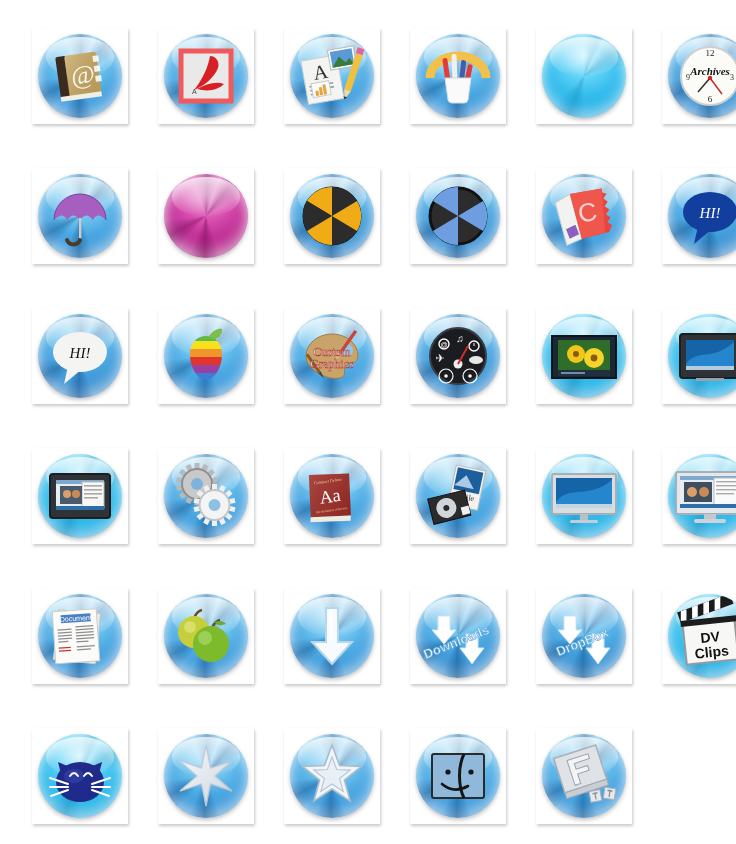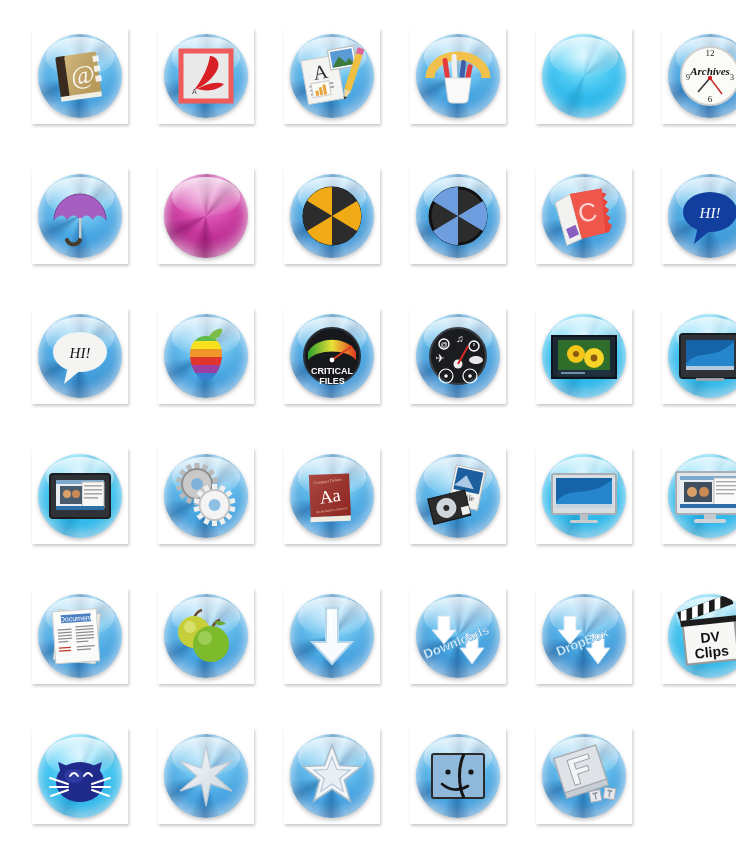--- a/index.html
+++ b/index.html
@@ -304,36 +304,35 @@
     <rect x="20" y="43" width="48" height="8" fill="#e0352c"></rect>
     <rect x="20" y="51" width="48" height="8" fill="#9b3fa0"></rect>
     <rect x="20" y="59" width="48" height="10" fill="#3a7fd5"></rect>
   </g>
   <path d="M45 22 c4 -6 10 -8 13 -7 c1 5 -4 10 -10 10 Z" fill="#7bbf4a"></path>
           </svg>
         </div>
       </div>
     </div>
     <div class="tile">
-      <div class="disc ring" title="Critical Files">
-        <div class="art">
-          <svg viewBox="0 0 84 84" xmlns="http://www.w3.org/2000/svg">
-  <circle cx="42" cy="42" r="28" fill="#17181c" stroke="#2b2f36" stroke-width="2"></circle>
-  <path d="M18 38 a26 20 0 0 1 48 0 l0 8 a26 14 0 0 0 -48 0 Z" fill="url(#gg)"></path>
-  <defs>
-              <linearGradient id="gg" x1="0" y1="0" x2="1" y2="0">
-    <stop offset="0" stop-color="#2aa02a"></stop>
-                <stop offset=".5" stop-color="#e9e138"></stop>
-                <stop offset="1" stop-color="#e03a20"></stop>
-  </linearGradient>
-            </defs>
-  <line x1="42" y1="46" x2="62" y2="32" stroke="#e03a20" stroke-width="2"></line>
-  <circle cx="42" cy="46" r="2.4" fill="#fff"></circle>
-  <text x="42" y="60" font-family="'Liberation Sans',sans-serif" font-size="9" font-weight="bold" fill="#fff" text-anchor="middle">CRITICAL</text>
-  <text x="42" y="70" font-family="'Liberation Sans',sans-serif" font-size="9" font-weight="bold" fill="#fff" text-anchor="middle">FILES</text>
+      <div class="disc" title="Custom Graphics">
+        <div class="art">
+          <svg viewBox="0 0 84 84" xmlns="http://www.w3.org/2000/svg">
+  <path d="M16 42 a26 22 0 1 1 52 0 c0 8 -8 6 -12 10 c-4 4 2 10 -6 12 c-12 3 -34 -8 -34 -22 Z" fill="#c9a46a" stroke="#9d7a46"></path>
+  <circle cx="57" cy="36" r="6" fill="#89caf0"></circle>
+  <g transform="rotate(35 50 40)">
+              <rect x="48" y="12" width="3.4" height="28" fill="#c9463c"></rect>
+  <polygon points="48,40 51.4,40 49.7,48" fill="#d8c49a"></polygon>
+            </g>
+  <g transform="rotate(-35 30 58)">
+              <rect x="28" y="36" width="3" height="22" fill="#8a5a2a"></rect>
+  <polygon points="28,58 31,58 29.5,66" fill="#444"></polygon>
+            </g>
+  <text x="42" y="42" font-family="'Liberation Serif',serif" font-size="12" fill="#fdfdfd" stroke="#b03030" stroke-width=".5" text-anchor="middle">Custom</text>
+  <text x="42" y="54" font-family="'Liberation Serif',serif" font-size="12" fill="#fdfdfd" stroke="#b03030" stroke-width=".5" text-anchor="middle">Graphics</text>
           </svg>
         </div>
       </div>
     </div>
     <div class="tile">
       <div class="disc ring" title="Dashboard">
         <div class="art">
           <svg viewBox="0 0 84 84" xmlns="http://www.w3.org/2000/svg">
   <circle cx="42" cy="42" r="28" fill="#1b1c20" stroke="#3a3d44" stroke-width="2"></circle>
   <circle cx="28" cy="30" r="5" fill="none" stroke="#fff" stroke-width="1.4"></circle>

